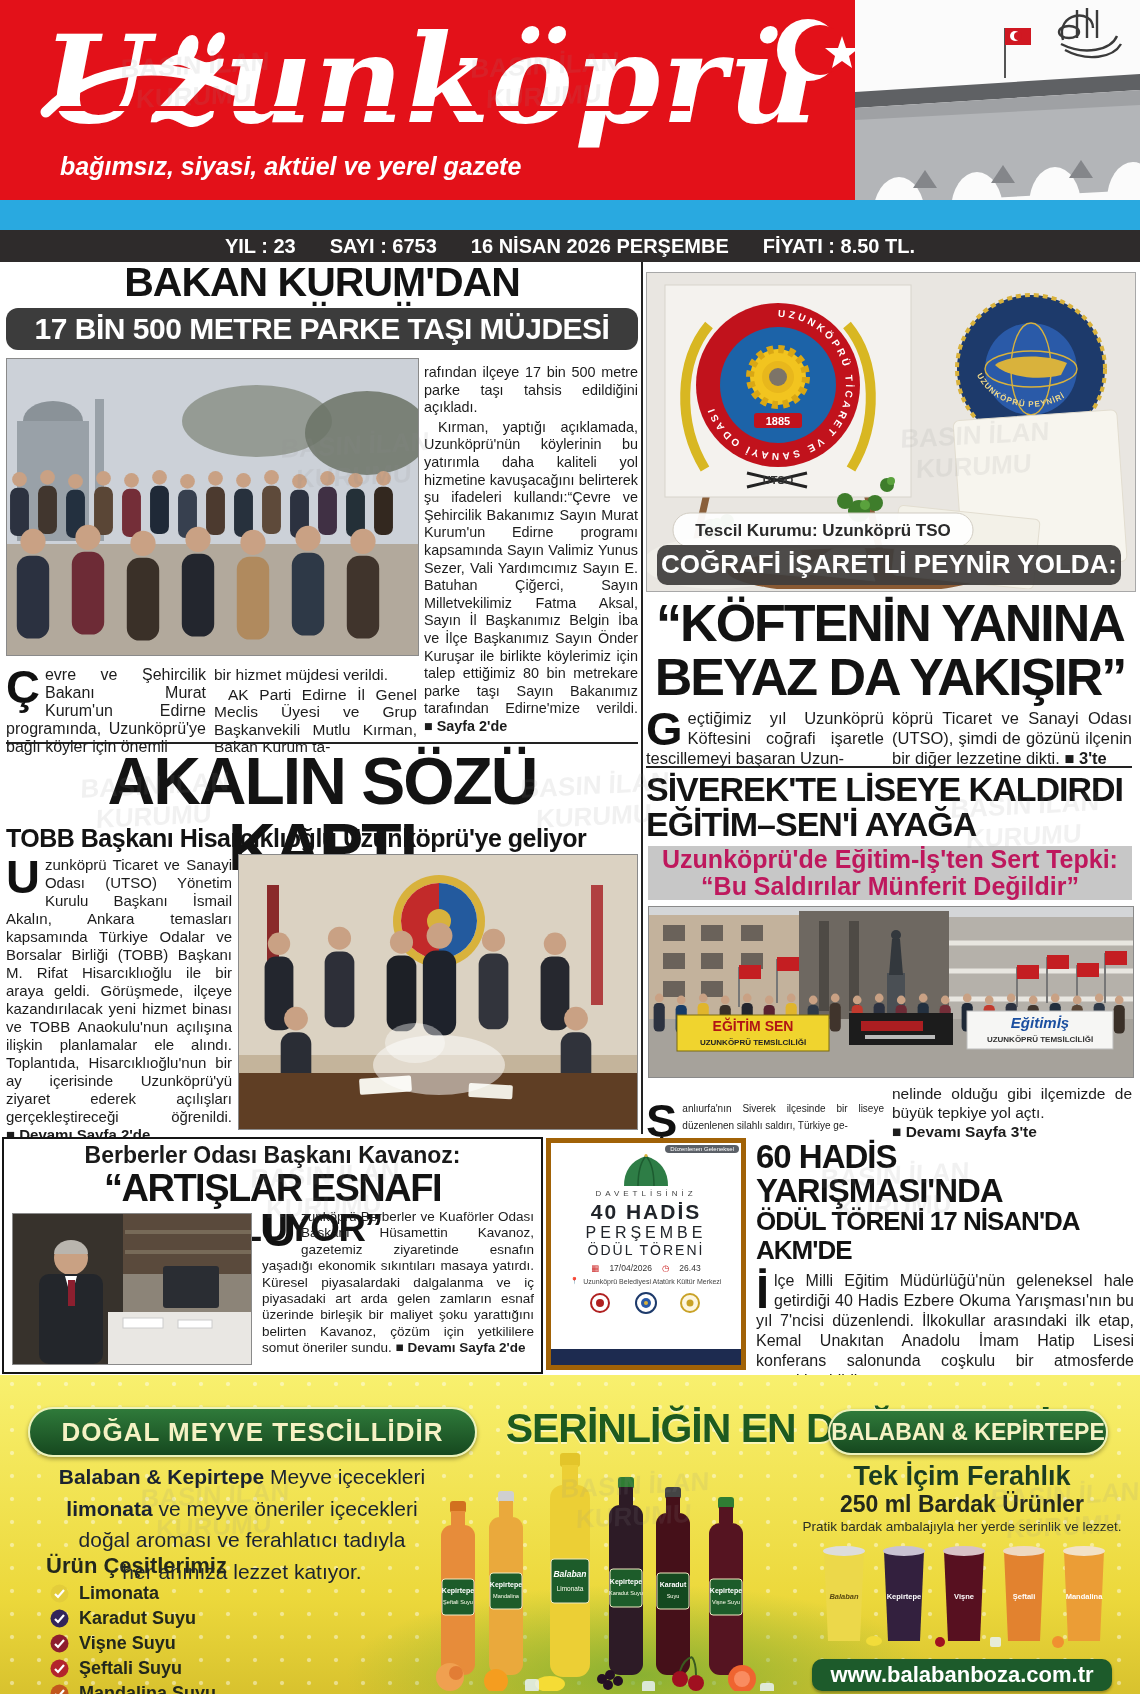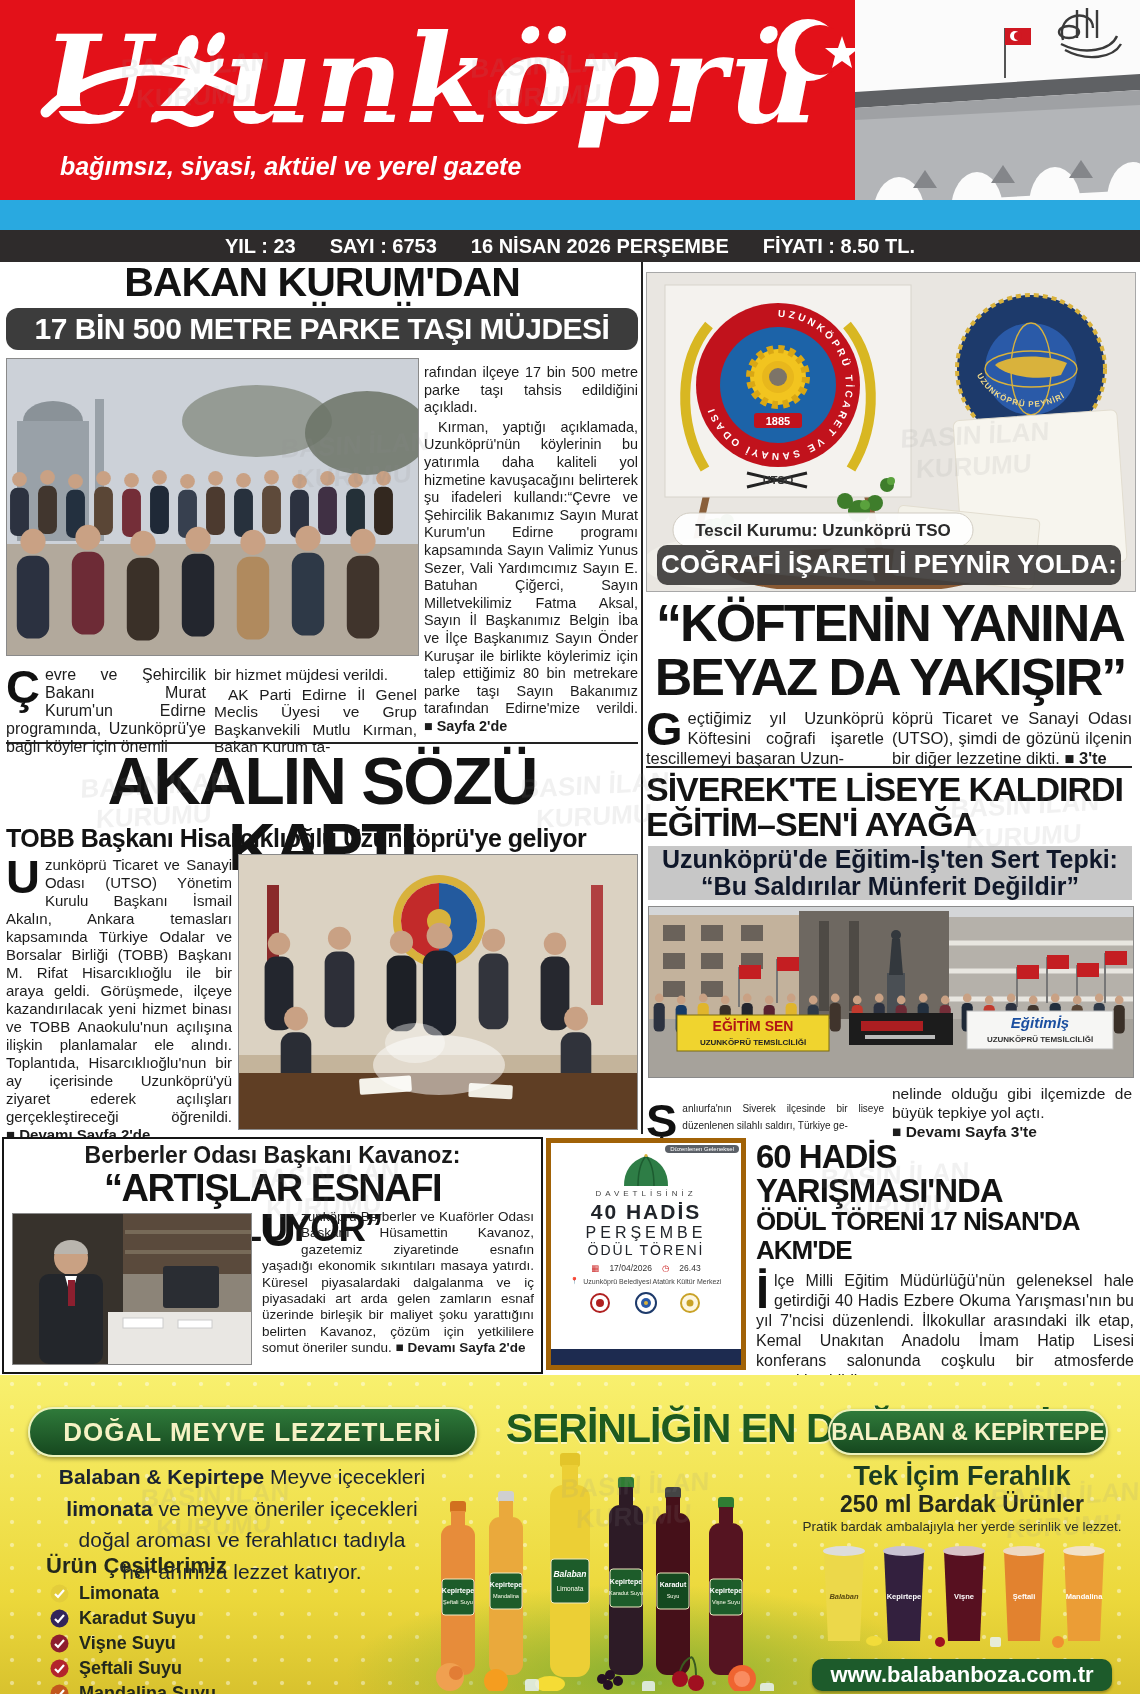--- a/index.html
+++ b/index.html
@@ -19,21 +19,21 @@
   
   .hl{font-weight:bold;color:#131313;}
   .jt{text-align:justify;color:#1c1c1c;}
   .jt p{margin:0 0 2px 0;}
   .ind{text-indent:14px;}
   .dropcap::first-letter{float:left;font-size:47px;line-height:38px;padding:2px 5px 0 0;font-weight:bold;color:#111;}
   .marker{font-weight:bold;white-space:nowrap;}
   .banner{background:#3c3c3c;color:#fff;font-weight:bold;border-radius:12px;
           display:flex;align-items:center;justify-content:center;}
   .ph{border:1px solid #8a8a8a;background:#ddd;}
-  .graybox{background:#c7c7c7;color:#0f172a;font-weight:bold;text-align:center;}
+  .graybox{background:#c7c7c7;color:#be185d;font-weight:bold;text-align:center;}
   .vline{width:2px;background:#222;}
   .hline{height:2px;background:#222;}
   
   .wm{position:absolute;z-index:40;pointer-events:none;color:#8f8f8f;opacity:.12;
       font-weight:bold;font-size:26px;white-space:pre-line;text-align:center;transform:rotate(-3deg) skewX(-5deg);}
   
   .kbox{border:2px solid #151515;background:#fff;}
   .poster{border:5px solid #a16207;background:#fff;display:flex;flex-direction:column;align-items:center;}
   .pserif{font-family:Liberation Sans, sans-serif;color:#20242a;}
   
@@ -452,21 +452,21 @@
     <div class="hl" style="font-size:33px;letter-spacing:-1px;line-height:1.02">60 HADİS YARIŞMASI'NDA</div>
     <div class="hl" style="font-size:26px;letter-spacing:-1px;line-height:1.1">ÖDÜL TÖRENİ 17 NİSAN'DA  AKM'DE</div>
     <div class="jt dropcap" style="font-size:16px;line-height:20px;margin-top:6px">İlçe Milli Eğitim Müdürlüğü'nün geleneksel hale getirdiği 40 Hadis Ezbere Okuma Yarışması'nın bu yıl 7'ncisi düzenlendi. İlkokullar arasındaki ilk etap, Kemal Unakıtan Anadolu İmam Hatip Lisesi konferans salonunda coşkulu bir atmosferde gerçekleştirildi.</div>
     <div class="jt ind" style="font-size:16px;line-height:20px;margin-top:4px">
       <span>Yarışmanın final ve ödül töreni ise 17 Nisan Cuma akşamı saat 20.30'da Atatürk Kültür Merkezi'nde (AKM) yapılacak. Ödüllerin görkemli bir törenle</span>
       <span class="marker">■ Devamı Sayfa 3'te</span>
     </div>
   </div>
 
   <div class="abs ad">
-    <div class="abs gpill" style="left:28px;top:32px;width:445px;height:46px;font-size:26px;letter-spacing:1px">DOĞAL MEYVE LEZZETLERİ</div>
+    <div class="abs gpill" style="left:28px;top:32px;width:445px;height:46px;font-size:26px;letter-spacing:1px">DOĞAL MEYVE TESCİLLİDİR</div>
     <div class="abs adcenter" style="left:478px;top:30px;width:600px;font-size:41px;text-align:center">SERİNLİĞİN EN DOĞAL HALİ</div>
     <div class="abs gpill" style="left:828px;top:34px;width:276px;height:42px;font-size:23px">BALABAN &amp; KEPİRTEPE</div>
 
     <div class="abs intro" style="left:12px;top:86px;width:460px">
       <div><b>Balaban &amp; Kepirtepe</b><span> Meyve içecekleri</span></div>
       <div><b>limonata</b><span> ve meyve öneriler içecekleri</span></div>
       <div>doğal aroması ve ferahlatıcı tadıyla</div>
       <div>her anınıza lezzet katıyor.</div>
     </div>
 

